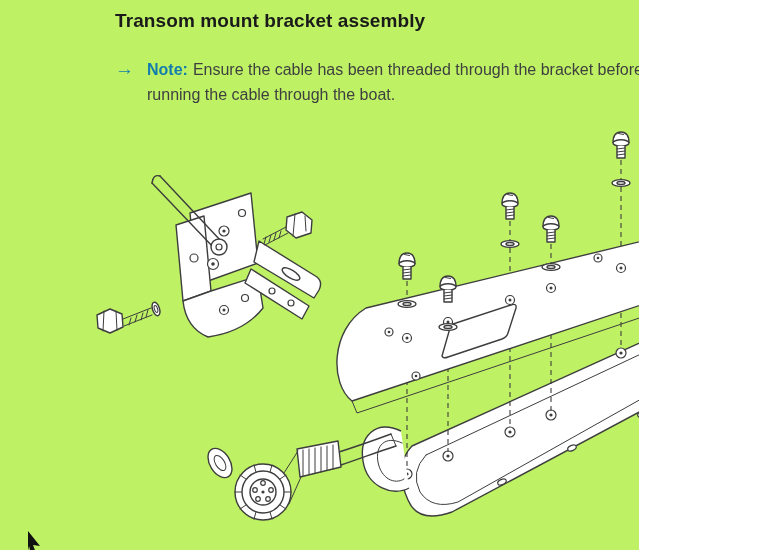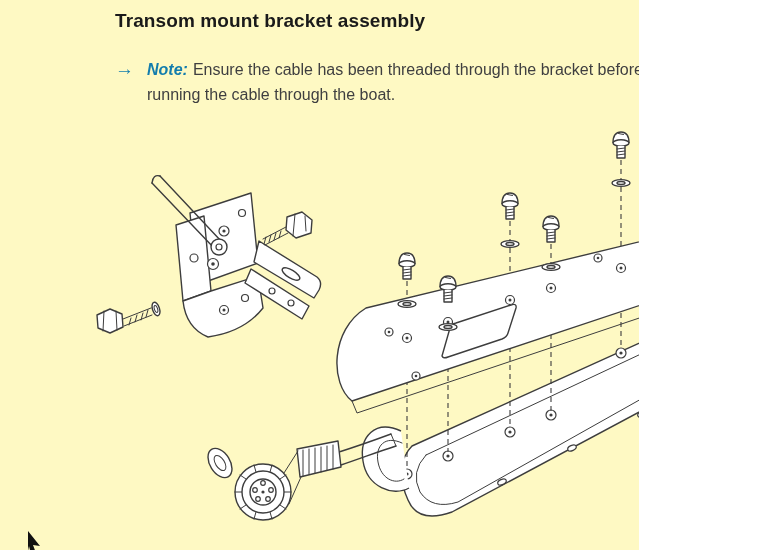--- a/index.html
+++ b/index.html
@@ -1,23 +1,23 @@
 <!DOCTYPE html>
 <html><head>
 <meta charset="utf-8">
 <style>
   html,body{margin:0;padding:0;background:#fff;}
-  .page{position:relative;width:639px;height:550px;background:#fef9c3;overflow:hidden;
+  .page{position:relative;width:639px;height:550px;background:#bef264;overflow:hidden;
         font-family:"Liberation Sans",sans-serif;color:#3f3f40;}
   .title{position:absolute;left:115px;top:10px;margin:0;font-size:19px;font-weight:bold;
          color:#1a1a1a;letter-spacing:.1px;}
   .note{position:absolute;left:115px;top:57px;width:540px;display:flex;align-items:flex-start;}
   .note-arrow{color:#137dad;font-size:19px;font-weight:bold;line-height:23px;margin-right:13px;}
   .note-text{margin:0;font-size:16px;line-height:25px;max-width:512px;color:#3f3f40;}
-  .note-label{font-style:italic;font-weight:bold;color:#137dad;margin-right:5px;text-align:right;}
+  .note-label{font-weight:bold;color:#137dad;margin-right:5px;text-align:right;}
   svg.art{position:absolute;left:0;top:0;width:760px;height:550px;}
   .ln{fill:none;stroke:#3d3d3d;stroke-width:1.4;stroke-linejoin:round;stroke-linecap:round;}
   .lnw{fill:#ffffff;stroke:#3d3d3d;stroke-width:1.4;stroke-linejoin:round;}
   .thin{fill:none;stroke:#3d3d3d;stroke-width:1;stroke-linecap:round;}
   .dash{fill:none;stroke:#3d3d3d;stroke-width:1.1;stroke-dasharray:5 4;}
   .hole{fill:#ffffff;stroke:#3d3d3d;stroke-width:1.2;}
   .dot{fill:#3d3d3d;stroke:none;}
 </style>
 </head>
 <body>

